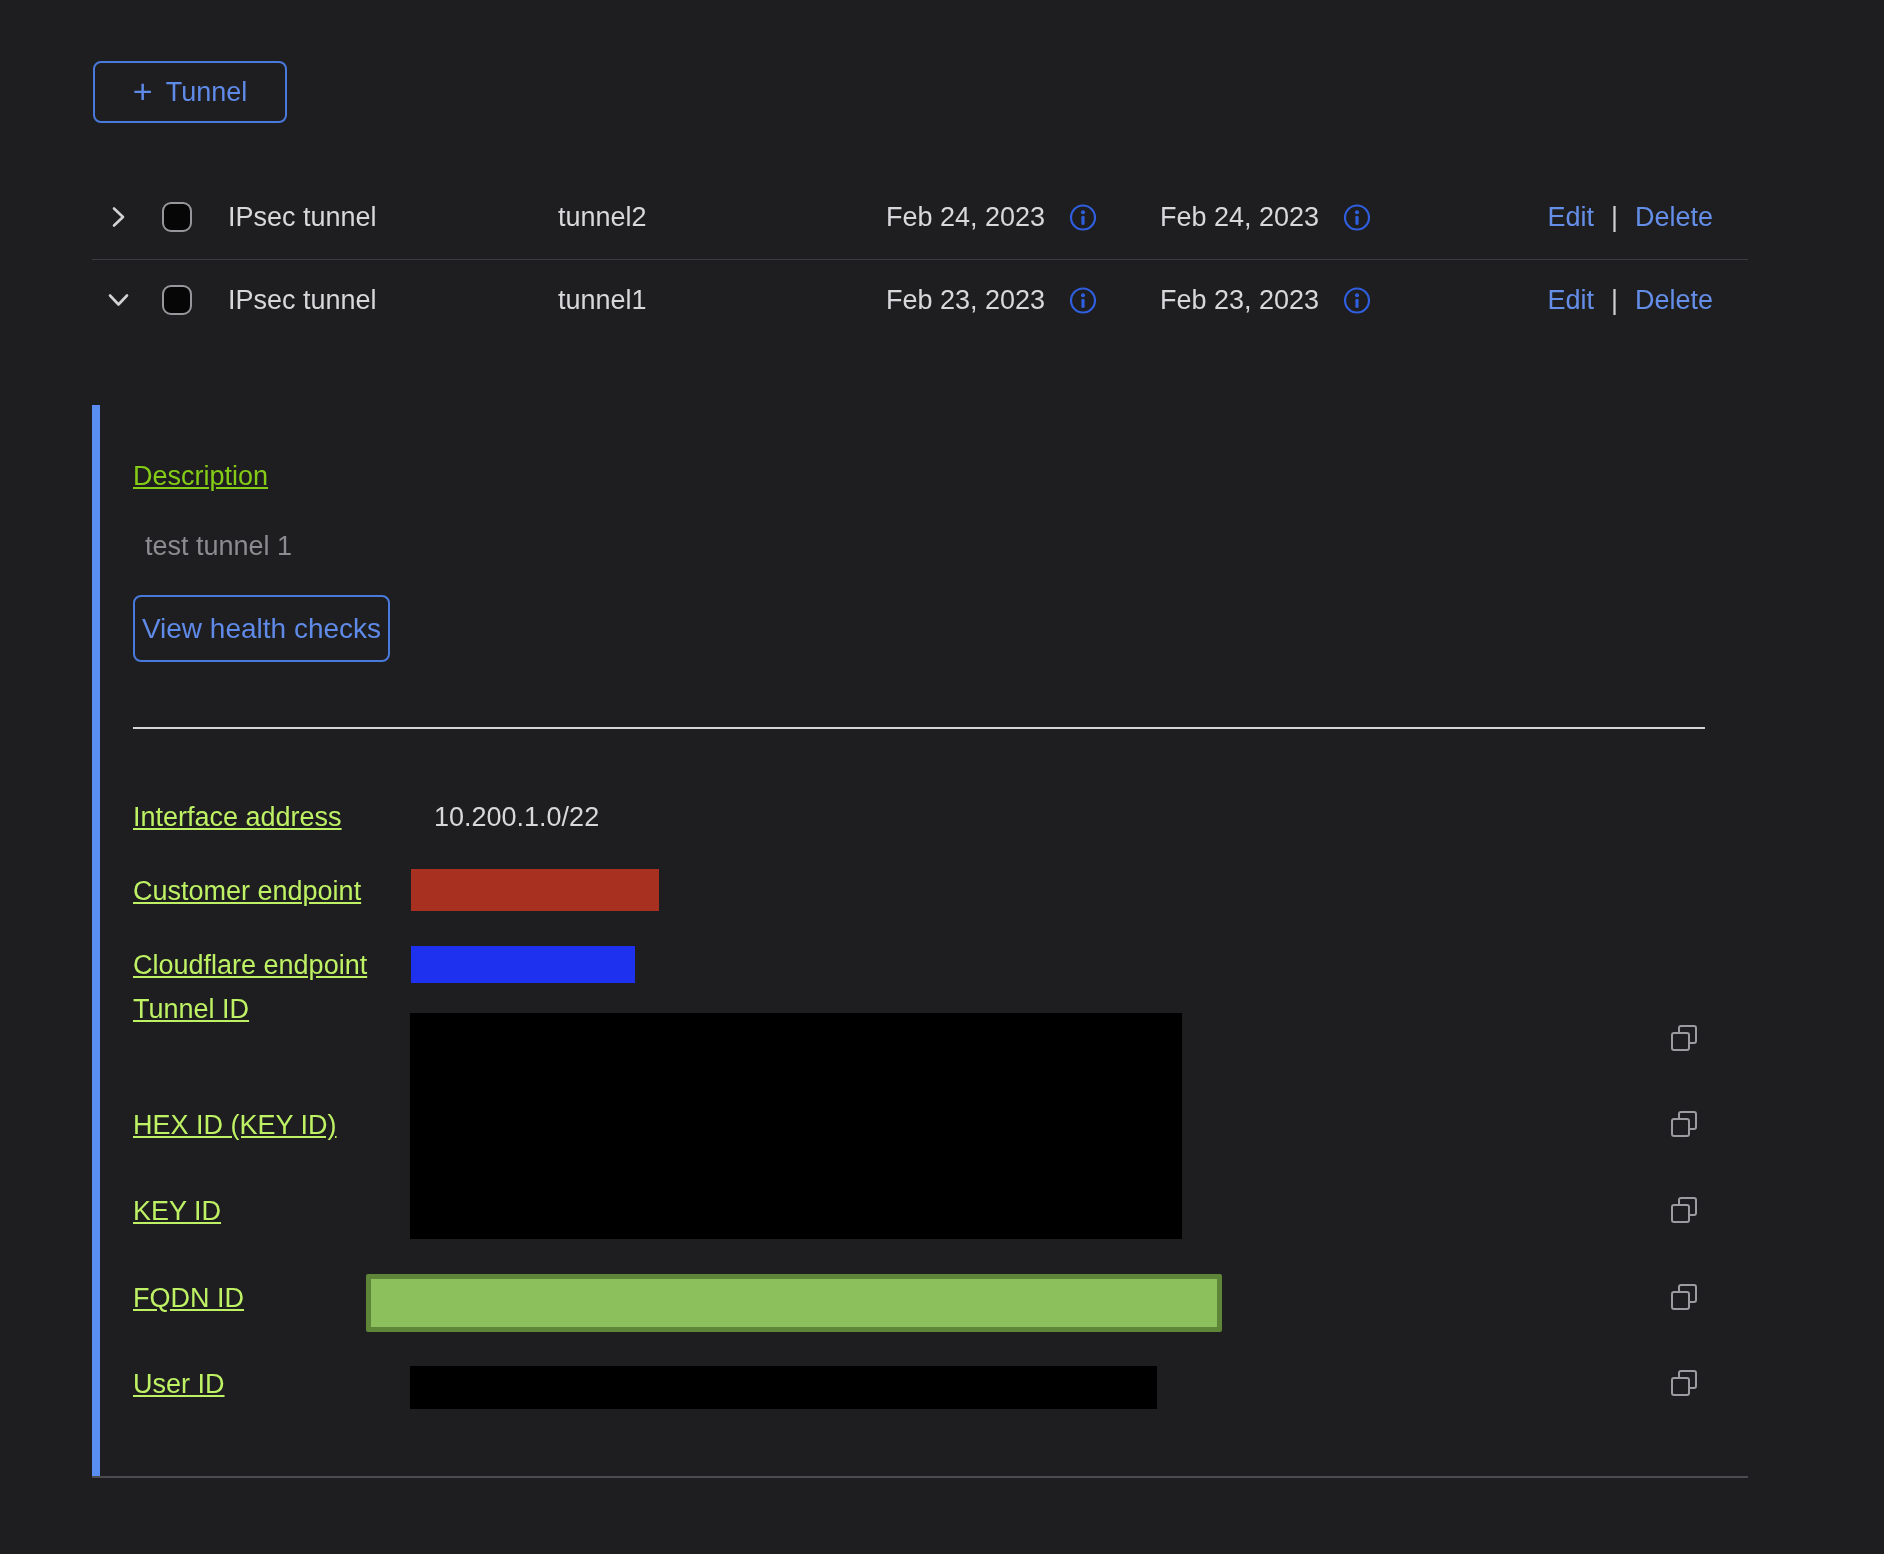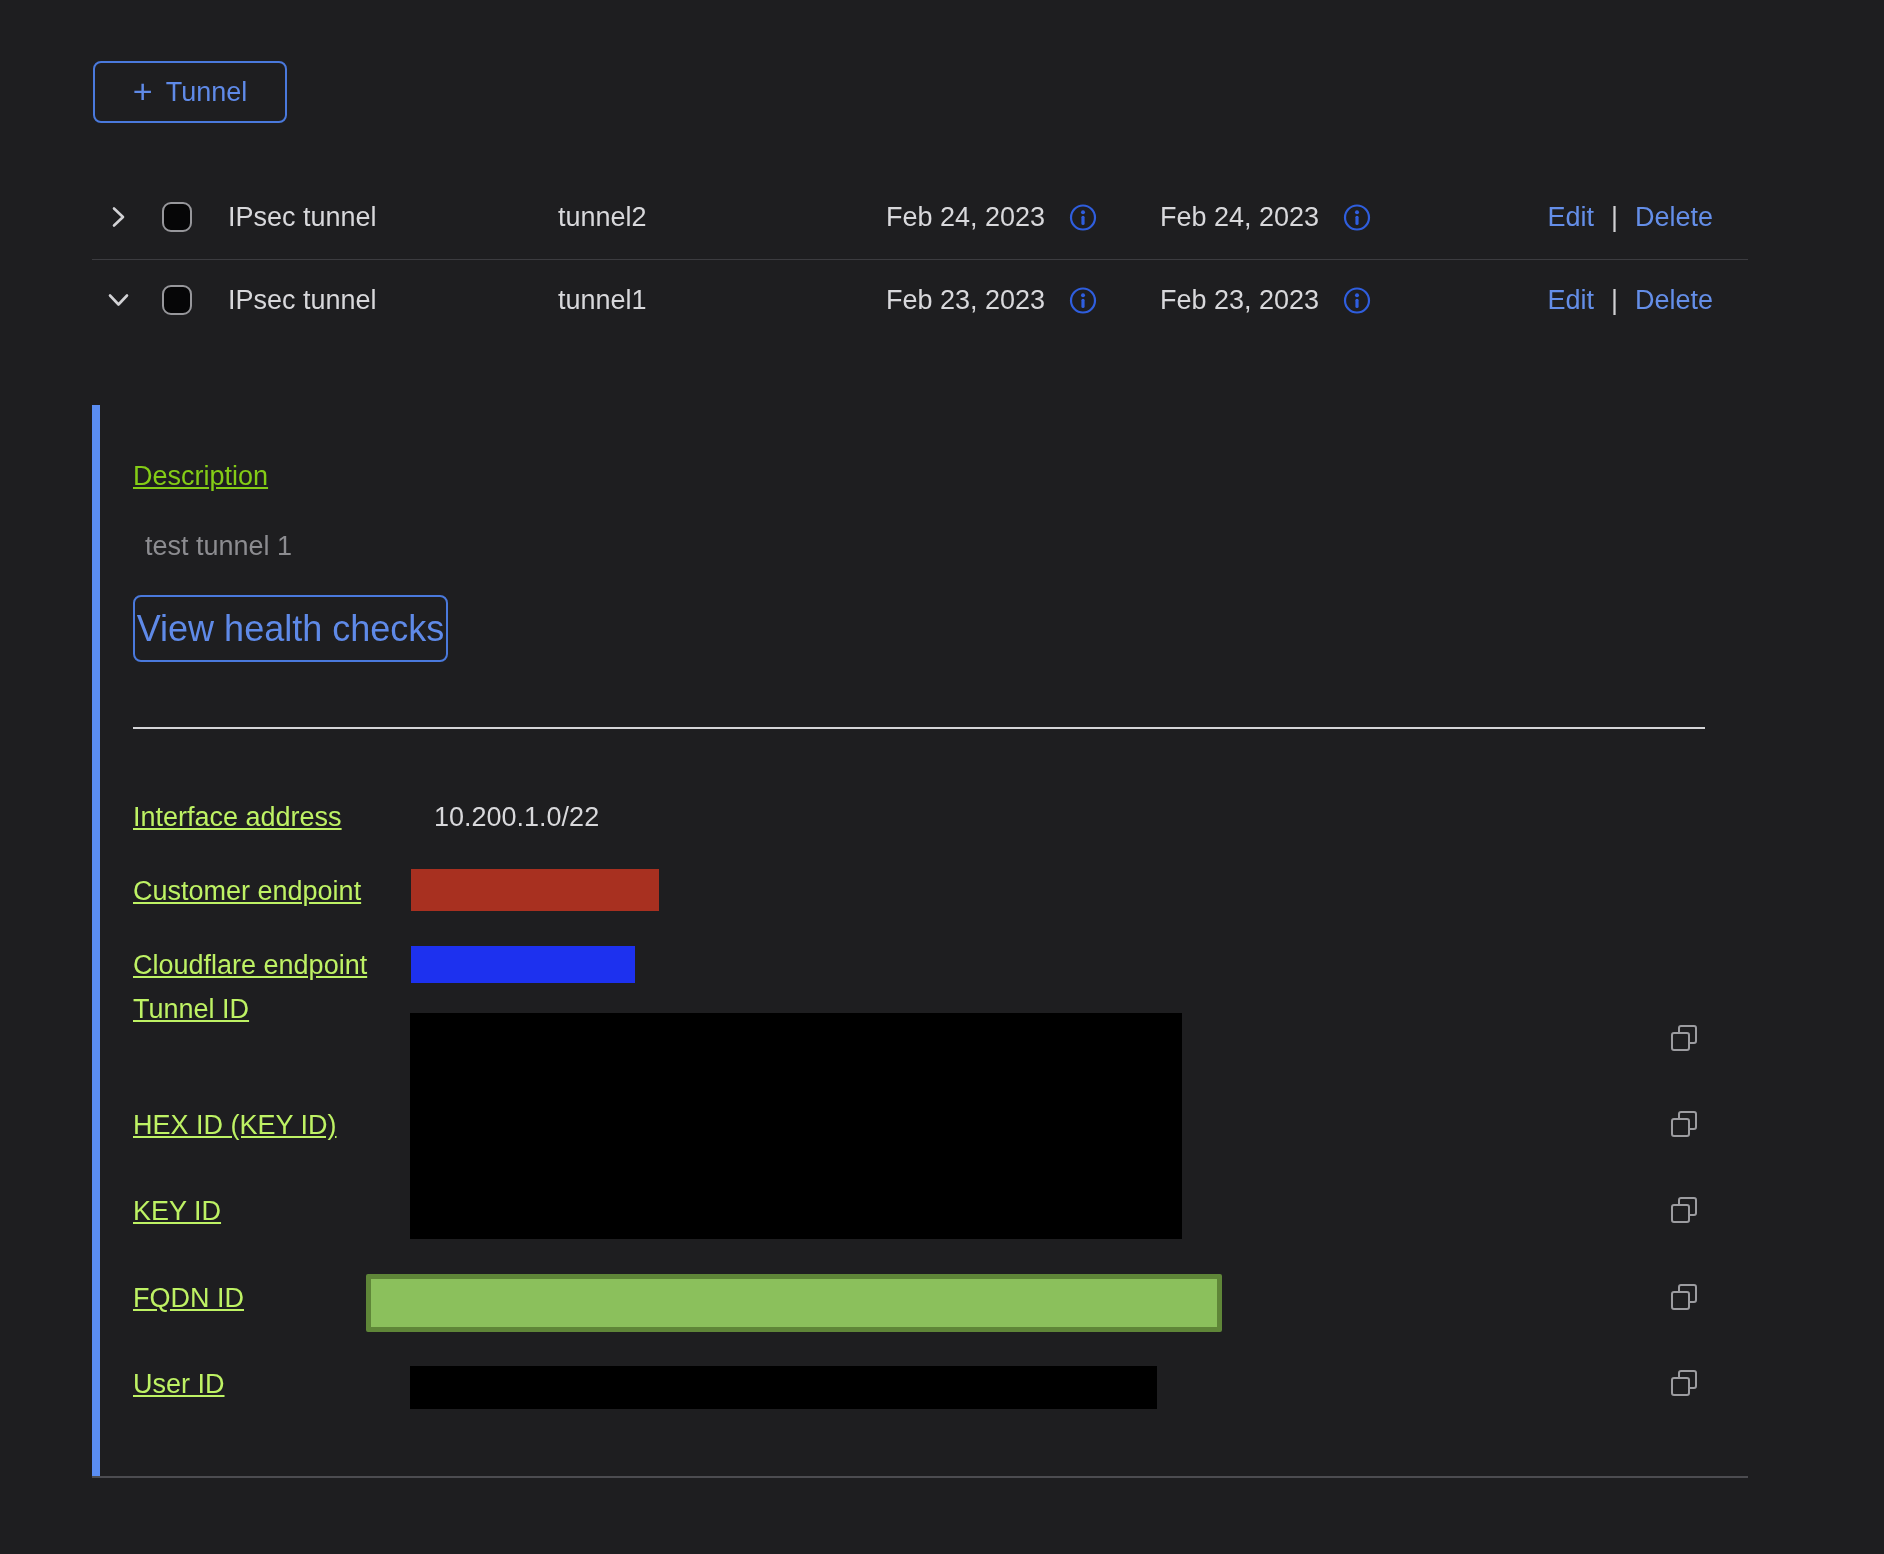--- a/index.html
+++ b/index.html
@@ -46,23 +46,23 @@
   
   .panel {
     position:absolute; left:92px; top:405px; width:1656px; height:1073px;
     border-bottom:2px solid #4c4c50;
   }
   .accent-bar { position:absolute; left:0; top:0; width:8px; height:100%; }
   .abs { position:absolute; white-space:nowrap; }
   .desc-label { left:41px; top:56px; color:#84cc16;text-decoration:underline; }
   .desc-text  { left:41px; top:126px; color:#8c8c90;margin-left:12px; }
   .health-btn {
-    position:absolute; left:41px; top:190px; width:315px; height:67px;
+    position:absolute; left:41px; top:190px; width:257px; height:67px;
     border:2px solid #4a79dc; border-radius:8px; background:transparent;
-    color:#5f8ae8; font-size:36px; font-family:inherit; cursor:pointer;
+    color:#5f8ae8; font-size:28px; font-family:inherit; cursor:pointer;
   }
   .hr-light { position:absolute; left:41px; top:322px; width:1572px; height:2px; background:#d4d4d7; }
   .flabel { left:41px; color:#bef264;text-decoration:underline; }
   .fvalue { left:342px; color:#d8d8db; }
   .redact { position:absolute; }
   .copy-btn { position:absolute; left:1577px; background:none; border:none; padding:0; cursor:pointer; }
 </style>
 </head>
 <body>
 

